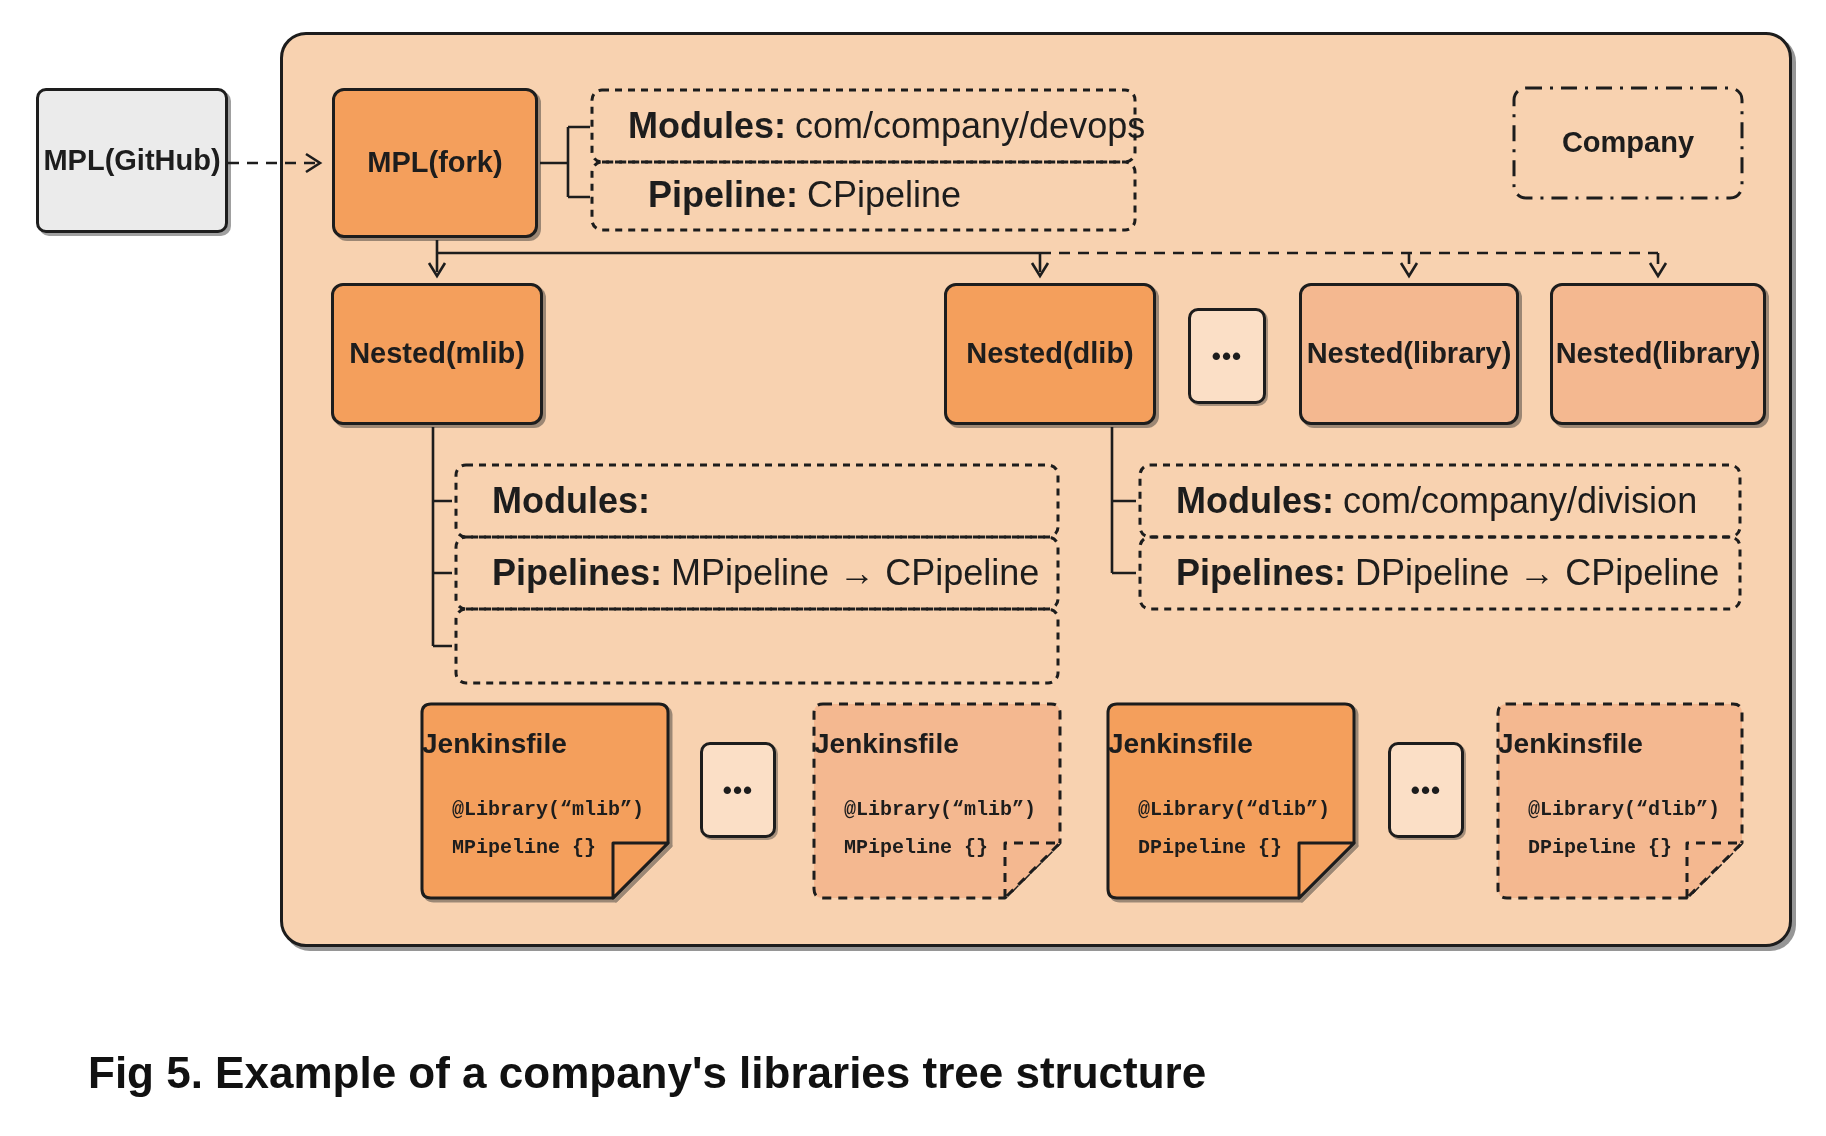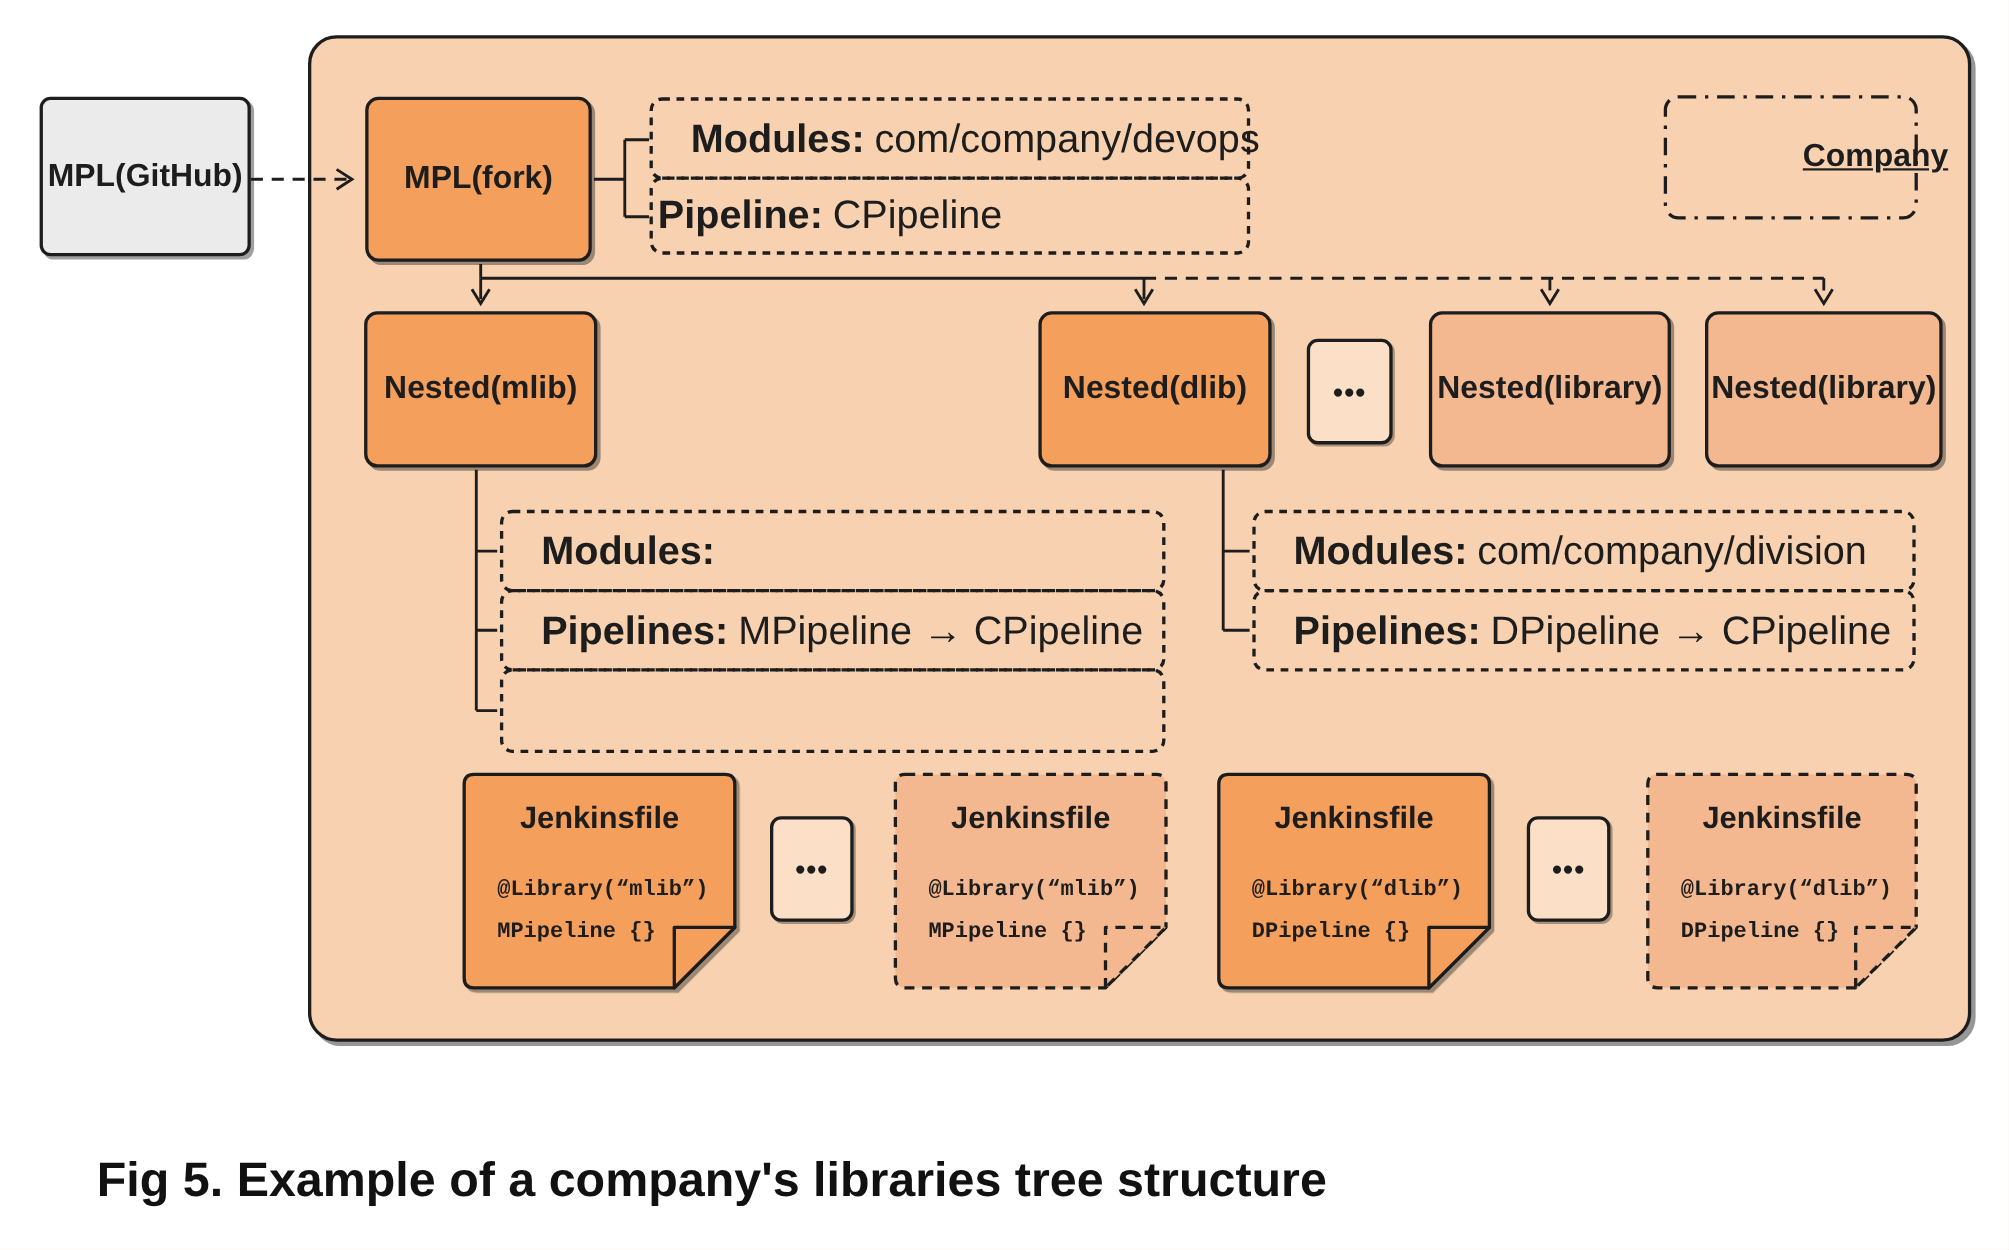--- a/index.html
+++ b/index.html
@@ -14,21 +14,21 @@
   .node.dots{background:#fbdfc6;border-radius:10px;box-shadow:2px 2px 0 rgba(45,45,45,.4);}
   .container-box{border:3px solid #1d1d1d;background:#f8d2b0;border-radius:26px;
         box-shadow:4px 4px 0 rgba(45,45,45,.5);}
   
   .center-label{display:flex;align-items:center;justify-content:center;
         font-weight:bold;font-size:29px;line-height:1.22;text-align:center;}
   .dots-label{display:flex;align-items:center;justify-content:center;
         font-weight:bold;font-size:26px;letter-spacing:1px;}
   .detail-row{display:flex;align-items:center;gap:9px;font-size:36px;white-space:nowrap;}
   .detail-row .lbl{font-weight:bold;}
-  .note-title{position:absolute;text-align:center;font-weight:bold;font-size:28px;}
+  .note-title{position:absolute;text-align:left;font-weight:bold;font-size:28px;}
   .note-code{position:absolute;font-family:"Liberation Mono",monospace;font-size:20px;
         line-height:34px;white-space:pre;font-weight:bold;}
   .caption{position:absolute;left:88px;top:1048px;font-weight:bold;font-size:44px;color:#111;}
   svg.layer{position:absolute;left:0;top:0;pointer-events:none;}
   .svg-line{stroke:#1d1d1d;stroke-width:2.6;fill:none;}
   .svg-dash{stroke-dasharray:11 8;}
   .svg-rect-dash{stroke:#1d1d1d;stroke-width:3;fill:none;stroke-dasharray:7 6;}
   .svg-rect-dashdot{stroke:#1d1d1d;stroke-width:3;fill:none;stroke-dasharray:16 8 3 8;}
   .note-solid{fill:#f49f5c;stroke:#1d1d1d;stroke-width:3;stroke-linejoin:round;}
   .note-ghost{fill:#f4b890;stroke:#1d1d1d;stroke-width:3;stroke-dasharray:9 7;stroke-linejoin:round;}
@@ -133,29 +133,29 @@
     <g filter="url(#ds)">
       <path class="note-solid" d="M1117 704 H1345 Q1354 704 1354 713 V843 L1299 898 H1117 Q1108 898 1108 889 V713 Q1108 704 1117 704 Z"></path>
       <path class="note-solid" d="M1299 898 V843 H1354 Z"></path>
     </g>
     <g>
       <path class="note-ghost" d="M1507 704 H1733 Q1742 704 1742 713 V843 L1687 898 H1507 Q1498 898 1498 889 V713 Q1498 704 1507 704 Z"></path>
       <path class="note-ghost" d="M1687 898 V843 H1742 Z"></path>
     </g>
   </svg>
 
-  <div class="abs center-label" style="left:1591px;top:88px;width:228px;height:110px;text-decoration:underline;">
+  <div class="abs center-label" style="left:1514px;top:88px;width:228px;height:110px;">
     <span>Company</span>
   </div>
 
   <div class="abs detail-row" style="left:628px;top:90px;height:72px;">
     <span class="lbl">Modules:</span>
     <span>com/company/devops</span>
   </div>
-  <div class="abs detail-row" style="left:598px;top:160px;height:70px;">
+  <div class="abs detail-row" style="left:648px;top:160px;height:70px;">
     <span class="lbl">Pipeline:</span>
     <span>CPipeline</span>
   </div>
 
   <div class="abs detail-row" style="left:492px;top:465px;height:72px;">
     <span class="lbl">Modules:</span>
   </div>
   <div class="abs detail-row" style="left:492px;top:537px;height:72px;">
     <span class="lbl">Pipelines:</span>
     <span>MPipeline → CPipeline</span>

